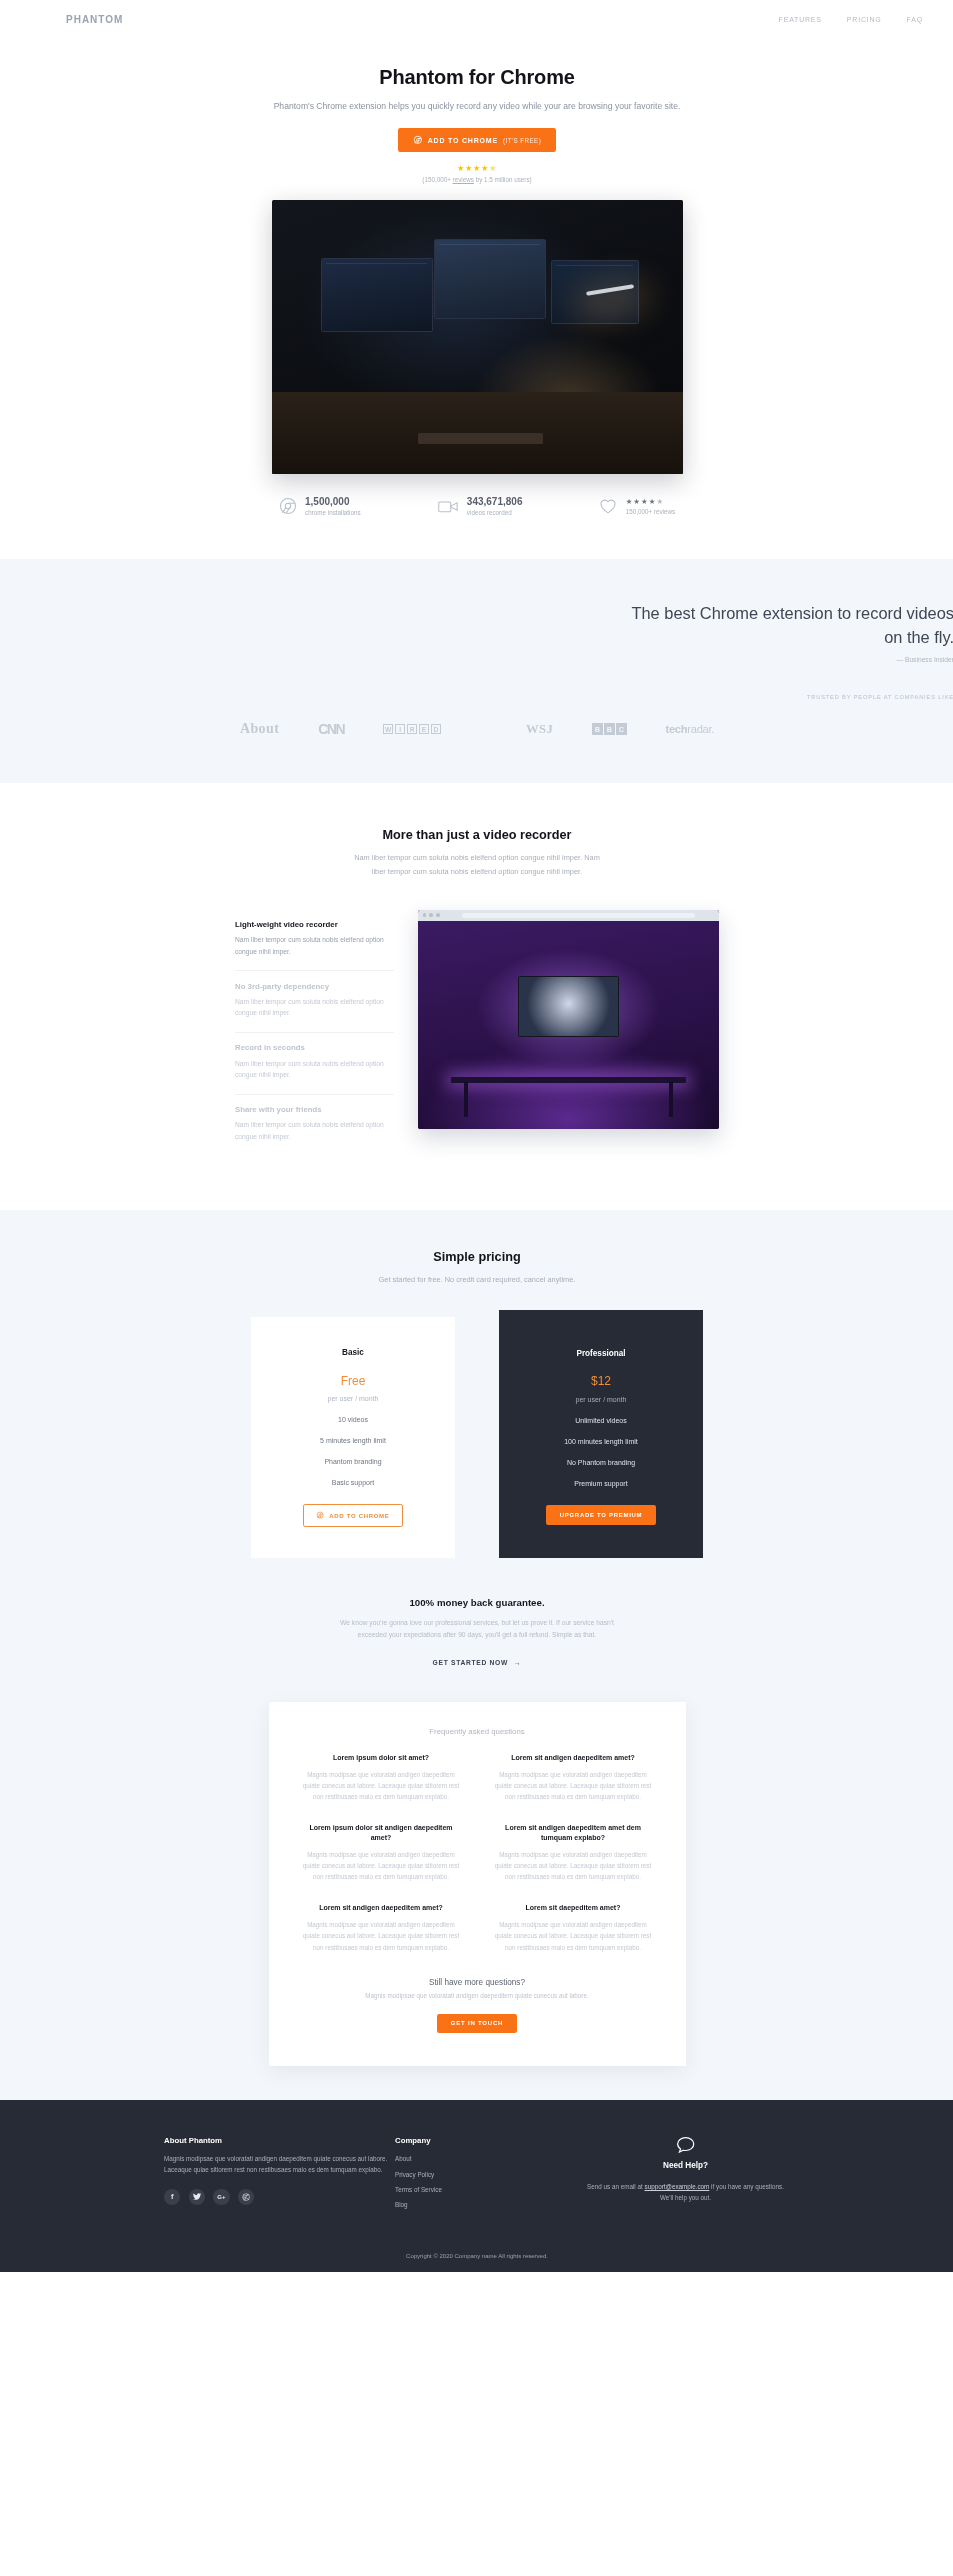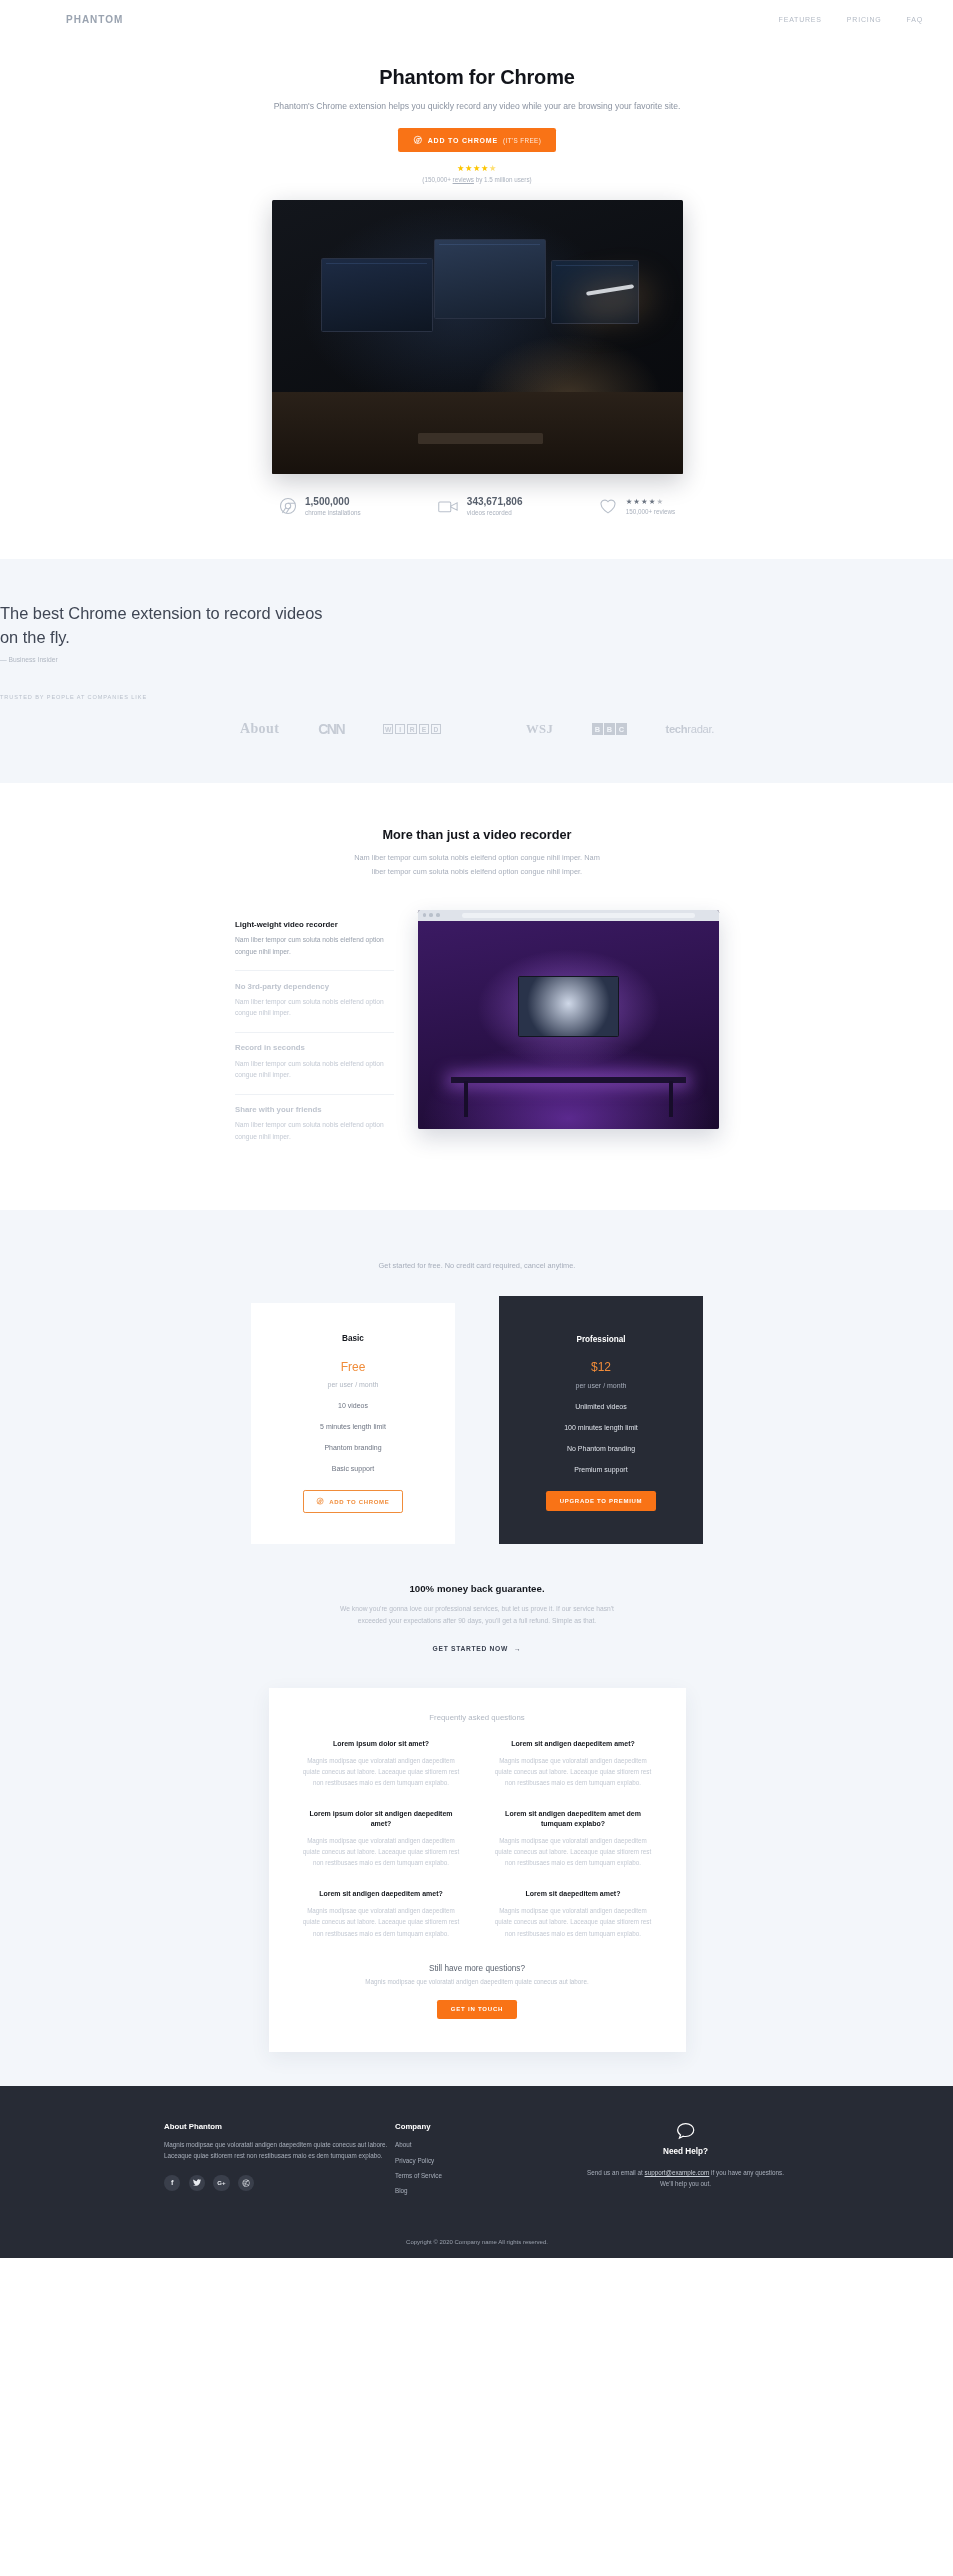--- a/index.html
+++ b/index.html
@@ -130,21 +130,21 @@
     padding: 22.3px 0 43px;
   }
   .stat { display: flex; align-items: center; gap: 8.2px; }
   .stat-ico { color: #b9c0cb; display:flex; align-items:center; }
   .stat-num { font-size: 10px; font-weight: 700; color: #59616e; }
   .stat-lbl { font-size: 6.3px; color: #aab1bd; margin-top: 2.2px; }
   .stat-stars { font-size: 7.4px; color: #6c7583; letter-spacing: 1.1px; }
 
   
   .band-light { background: #f3f6fa; }
-  .quote-sec { padding: 43px 0 46px; text-align: left; }
+  .quote-sec { padding: 43px 0 46px; text-align: right; }
   .quote-sec h2 {
     font-size: 16.4px;
     font-weight: 400;
     color: #3f4654;
     line-height: 1.42;
   }
   .quote-src { margin-top: 7.4px; font-size: 6.7px; color: #b0b7c2; }
   .trusted {
     margin-top: 31px;
     font-size: 5.6px;
@@ -492,20 +492,21 @@
           <div class="fs-desk"></div>
           <div class="fs-leg" style="left:46px"></div>
           <div class="fs-leg" style="right:46px"></div>
         </div>
       </div>
     </div>
   </section>
 
   <section class="band-light">
     <div class="pricing-sec">
+      <h2 class="sec-title">Simple pricing</h2>
       <p class="sec-sub" style="max-width:313px">Get started for free. No credit card required, cancel anytime.</p>
 
       <div class="price-cards">
         <div class="card basic">
           <div class="card-name">Basic</div>
           <div class="card-price">Free</div>
           <div class="card-per">per user / month</div>
           <div class="card-feat">10 videos</div>
           <div class="card-feat">5 minutes length limit</div>
           <div class="card-feat">Phantom branding</div>

